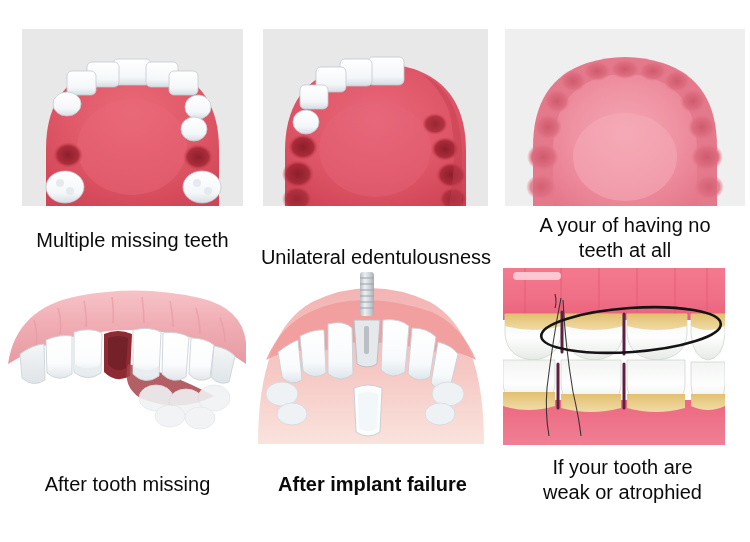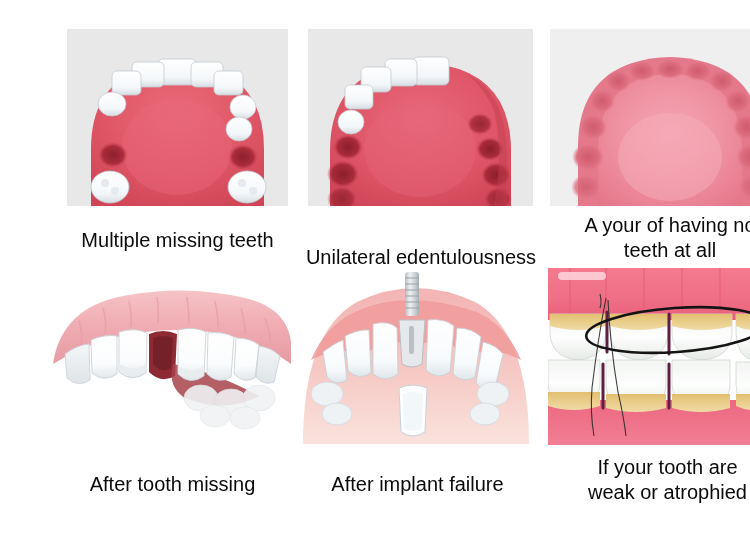--- a/index.html
+++ b/index.html
@@ -1,21 +1,21 @@
 <!DOCTYPE html>
 <html><head>
 <meta charset="utf-8">
 <style>
   html,body{margin:0;padding:0;}
   body{
     width:750px;height:542px;background:#ffffff;
     font-family:"Liberation Sans", sans-serif;
     overflow:hidden;position:relative;
   }
-  .grid{position:absolute;inset:0;padding-left:45px;}
+  .grid{position:absolute;inset:0;}
   .cell{position:absolute;}
   .figure{position:absolute;overflow:hidden;}
   .caption{
     position:absolute;text-align:center;color:#0b0b0b;
     font-size:20px;line-height:25px;font-family:"Liberation Sans", sans-serif;
     white-space:pre-line;letter-spacing:0px;
   }
   svg{display:block;width:100%;height:100%;}
 </style>
 </head>
@@ -297,21 +297,21 @@
           <ellipse cx="30" cy="126" rx="16" ry="12"></ellipse>
           <ellipse cx="40" cy="146" rx="15" ry="11"></ellipse>
           <ellipse cx="196" cy="126" rx="16" ry="12"></ellipse>
           <ellipse cx="188" cy="146" rx="15" ry="11"></ellipse>
         </g>
 
         <path d="M102 120 q14 -6 28 0 l-2 44 q-12 8 -24 0 z" fill="#fbfdfe" stroke="#c9d0d6" stroke-width="1"></path>
         <path d="M106 126 q10 -4 20 0 l-1 34 q-9 6 -18 0 z" fill="#eef3f6" opacity="0.7"></path>
       </svg>
     </div>
-    <div class="caption" style="left:250px;top:472px;width:245px;">After implant failure</div>
+    <div class="caption" style="left:250px;top:472px;width:245px;font-weight:bold;">After implant failure</div>
   </div>
 
   <div class="cell">
     <div class="figure" style="left:503px;top:268px;width:222px;height:177px;background:#ffffff;">
       <svg viewBox="0 0 222 177" preserveAspectRatio="none">
         <defs>
           <linearGradient id="p6gumtop" x1="0" y1="0" x2="0" y2="1">
             <stop offset="0%" stop-color="#f4798f"></stop>
             <stop offset="60%" stop-color="#ef6f86"></stop>
             <stop offset="100%" stop-color="#e95f79"></stop>

